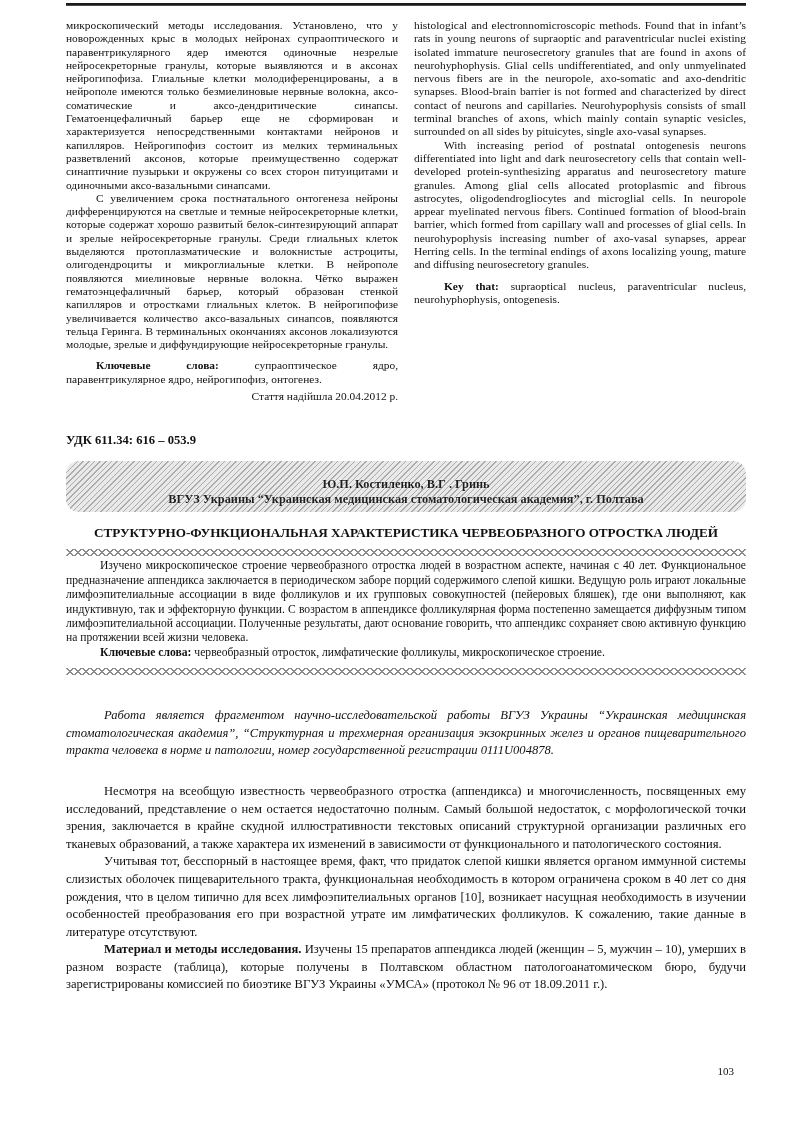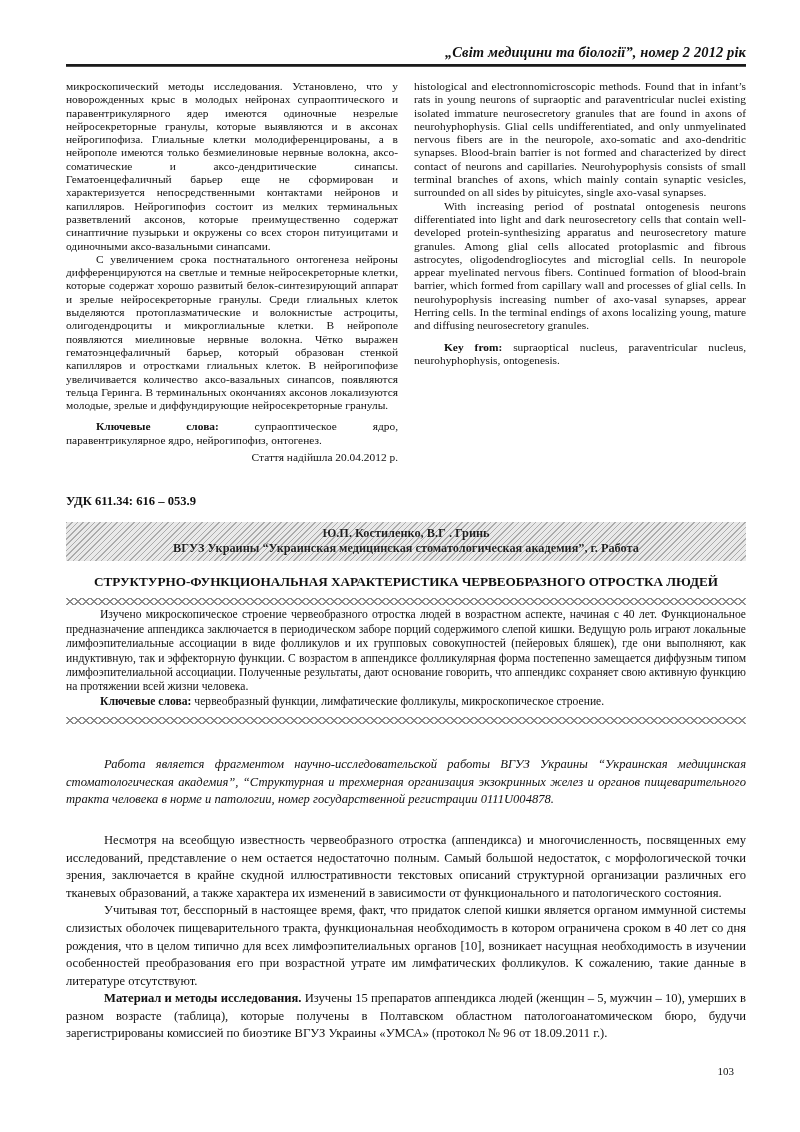--- a/index.html
+++ b/index.html
@@ -76,30 +76,31 @@
   
   .udc {
     margin-top: 30px;
     font-size: 12.6px;
     font-weight: bold;
   }
 
   
   .authors-band {
     margin-top: 13px;
-    padding: 4px 0 5px 0;
+    padding: 16px 0 5px 0;
     text-align: center;
     background-color: #e9e9e9;
     background-image: repeating-linear-gradient(
       135deg,
       rgba(120,120,120,0.55) 0px,
       rgba(120,120,120,0.55) 1px,
       rgba(255,255,255,0) 1px,
       rgba(255,255,255,0) 4px
     );
+    border-radius: 13px;
   }
   .authors-band div {
     font-weight: bold;
     font-size: 12.3px;
     line-height: 15px;
     color: #1d1d1d;
     text-shadow: 0 0 1px rgba(255,255,255,0.85), 0 0 2px rgba(255,255,255,0.6);
   }
 
   
@@ -174,52 +175,51 @@
     bottom: 55px;
     font-size: 11px;
   }
 </style>
 </head>
 <body>
 
 <div class="page">
   <div class="content">
 
-    <div class="running-head">„Світ медицини та біології”, номер 2 2012 рік</div>
     <div class="head-rule"></div>
 
     <div class="cols">
       <div class="col">
         <p>микроскопический методы исследования. Установлено, что у новорожденных крыс в молодых нейронах супраоптического и паравентрикулярного ядер имеются одиночные незрелые нейросекреторные гранулы, которые выявляются и в аксонах нейрогипофиза. Глиальные клетки молодиференцированы, а в нейрополе имеются только безмиелиновые нервные волокна, аксо-соматические и аксо-дендритические синапсы. Гематоенцефаличный барьер еще не сформирован и характеризуется непосредственными контактами нейронов и капилляров. Нейрогипофиз состоит из мелких терминальных разветвлений аксонов, которые преимущественно содержат синаптичние пузырьки и окружены со всех сторон питуицитами и одиночными аксо-вазальными синапсами.</p>
         <p class="ind">С увеличением срока постнатального онтогенеза нейроны дифференцируются на светлые и темные нейросекреторные клетки, которые содержат хорошо развитый белок-синтезирующий аппарат и зрелые нейросекреторные гранулы. Среди глиальных клеток выделяются протоплазматические и волокнистые астроциты, олигодендроциты и микроглиальные клетки. В нейрополе появляются миелиновые нервные волокна. Чётко выражен гематоэнцефаличный барьер, который образован стенкой капилляров и отростками глиальных клеток. В нейрогипофизе увеличивается количество аксо-вазальных синапсов, появляются тельца Геринга. В терминальных окончаниях аксонов локализуются молодые, зрелые и диффундирующие нейросекреторные гранулы.</p>
         <p class="kw"><b>Ключевые слова:</b><span> супраоптическое ядро, паравентрикулярное ядро, нейрогипофиз, онтогенез.</span></p>
         <p class="recv">Стаття надійшла 20.04.2012 р.</p>
       </div>
       <div class="col">
         <p>histological and electronnomicroscopic methods. Found that in infant’s rats in young neurons of supraoptic and paraventricular nuclei existing isolated immature neurosecretory granules that are found in axons of neurohyphophysis. Glial cells undifferentiated, and only unmyelinated nervous fibers are in the neuropole, axo-somatic and axo-dendritic synapses. Blood-brain barrier is not formed and characterized by direct contact of neurons and capillaries. Neurohypophysis consists of small terminal branches of axons, which mainly contain synaptic vesicles, surrounded on all sides by pituicytes, single axo-vasal synapses.</p>
         <p class="ind">With increasing period of postnatal ontogenesis neurons differentiated into light and dark neurosecretory cells that contain well-developed protein-synthesizing apparatus and neurosecretory mature granules. Among glial cells allocated protoplasmic and fibrous astrocytes, oligodendrogliocytes and microglial cells. In neuropole appear myelinated nervous fibers. Continued formation of blood-brain barrier, which formed from capillary wall and processes of glial cells. In neurohypophysis increasing number of axo-vasal synapses, appear Herring cells. In the terminal endings of axons localizing young, mature and diffusing neurosecretory granules.</p>
-        <p class="kw"><b>Key from:</b><span> supraoptical nucleus, paraventricular nucleus, neurohyphophysis, ontogenesis.</span></p>
+        <p class="kw"><b>Key that:</b><span> supraoptical nucleus, paraventricular nucleus, neurohyphophysis, ontogenesis.</span></p>
       </div>
     </div>
 
     <div class="udc">УДК 611.34: 616 – 053.9</div>
 
     <div class="authors-band">
       <div>Ю.П. Костиленко, В.Г . Гринь</div>
-      <div>ВГУЗ Украины “Украинская медицинская стоматологическая академия”, г. Работа</div>
+      <div>ВГУЗ Украины “Украинская медицинская стоматологическая академия”, г. Полтава</div>
     </div>
 
     <div class="article-title">
       <div>СТРУКТУРНО-ФУНКЦИОНАЛЬНАЯ ХАРАКТЕРИСТИКА ЧЕРВЕОБРАЗНОГО ОТРОСТКА ЛЮДЕЙ</div>
     </div>
 
     <div class="zigzag"></div>
     <div class="abstract">
       <p>Изучено микроскопическое строение червеобразного отростка людей в возрастном аспекте, начиная с 40 лет. Функциональное предназначение аппендикса заключается в периодическом заборе порций содержимого слепой кишки. Ведущую роль играют локальные лимфоэпителиальные ассоциации в виде фолликулов и их групповых совокупностей (пейеровых бляшек), где они выполняют, как индуктивную, так и эффекторную функции. С возрастом в аппендиксе фолликулярная форма постепенно замещается диффузным типом лимфоэпителиальной ассоциации. Полученные результаты, дают основание говорить, что аппендикс сохраняет свою активную функцию на протяжении всей жизни человека.</p>
-      <p class="kw-ru"><b>Ключевые слова:</b><span> червеобразный функции, лимфатические фолликулы, микроскопическое строение.</span></p>
+      <p class="kw-ru"><b>Ключевые слова:</b><span> червеобразный отросток, лимфатические фолликулы, микроскопическое строение.</span></p>
     </div>
     <div class="zigzag"></div>
 
     <div class="funding">
       <p>Работа является фрагментом научно-исследовательской работы  ВГУЗ Украины “Украинская медицинская стоматологическая академия”, “Структурная и трехмерная организация экзокринных желез и органов пищеварительного тракта человека в норме и патологии, номер государственной регистрации 0111U004878.</p>
     </div>
 
     <div class="body-text">
       <p>Несмотря на всеобщую известность червеобразного отростка (аппендикса) и многочисленность, посвященных ему исследований, представление о нем остается недостаточно полным. Самый большой недостаток, с морфологической точки зрения, заключается в крайне скудной иллюстративности текстовых описаний структурной организации различных его тканевых образований, а также характера их изменений в зависимости от функционального и патологического состояния.</p>
       <p>Учитывая тот, бесспорный в настоящее время, факт, что придаток слепой кишки является органом иммунной системы слизистых оболочек пищеварительного тракта, функциональная необходимость в котором ограничена сроком в 40 лет со дня рождения, что в целом типично для всех лимфоэпителиальных органов [10], возникает насущная необходимость в изучении особенностей преобразования его при возрастной утрате им лимфатических фолликулов. К сожалению, такие данные в литературе отсутствуют.</p>

